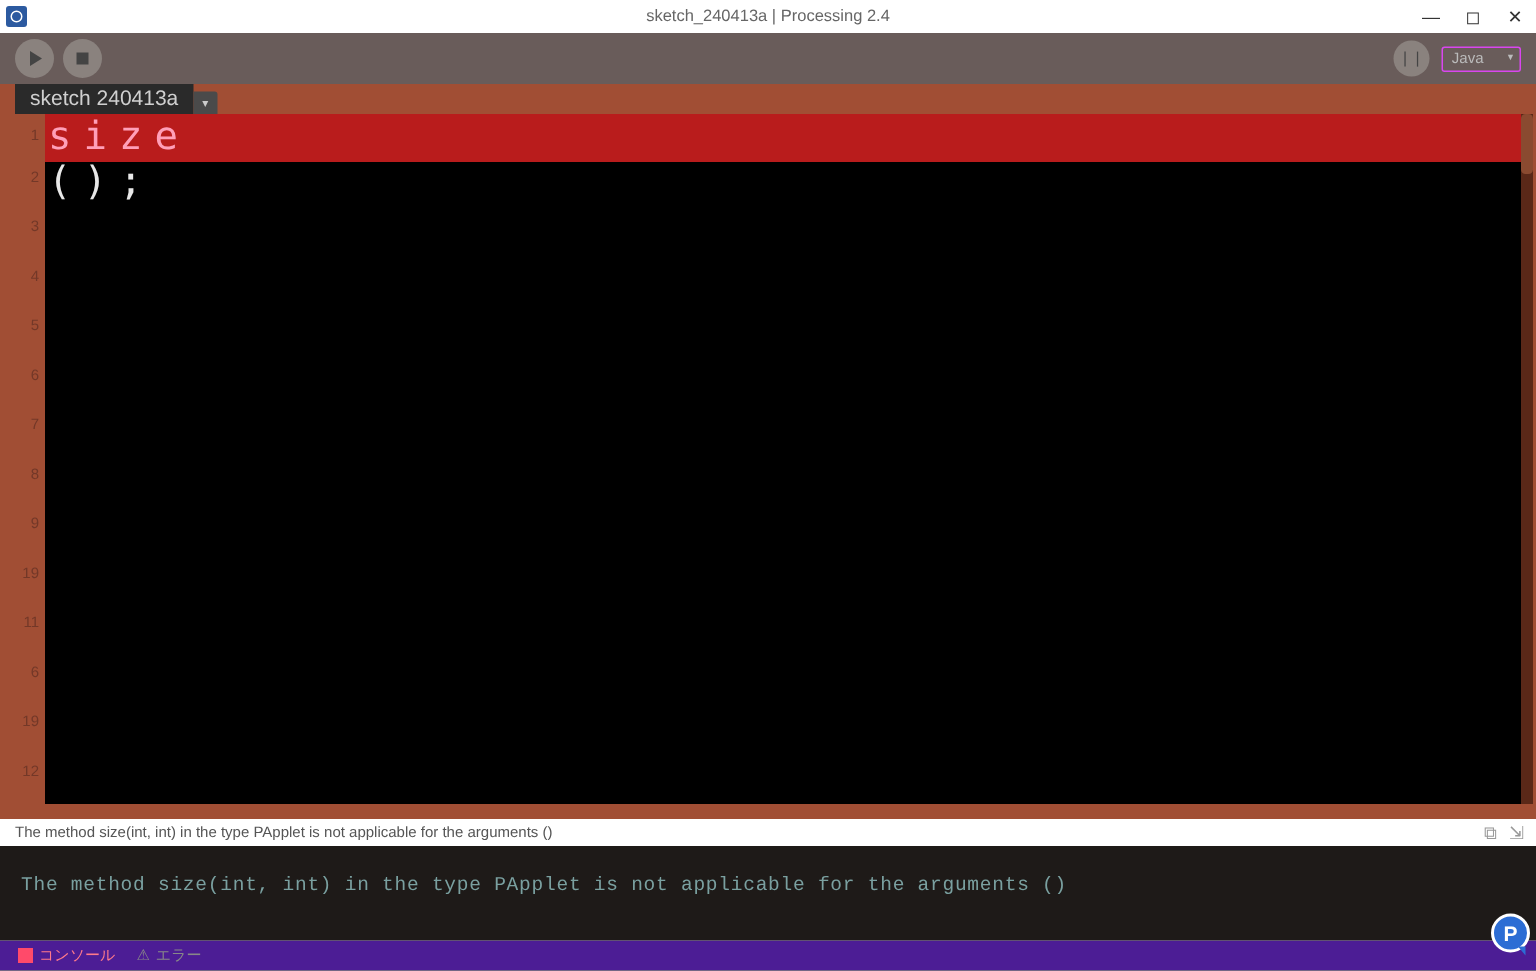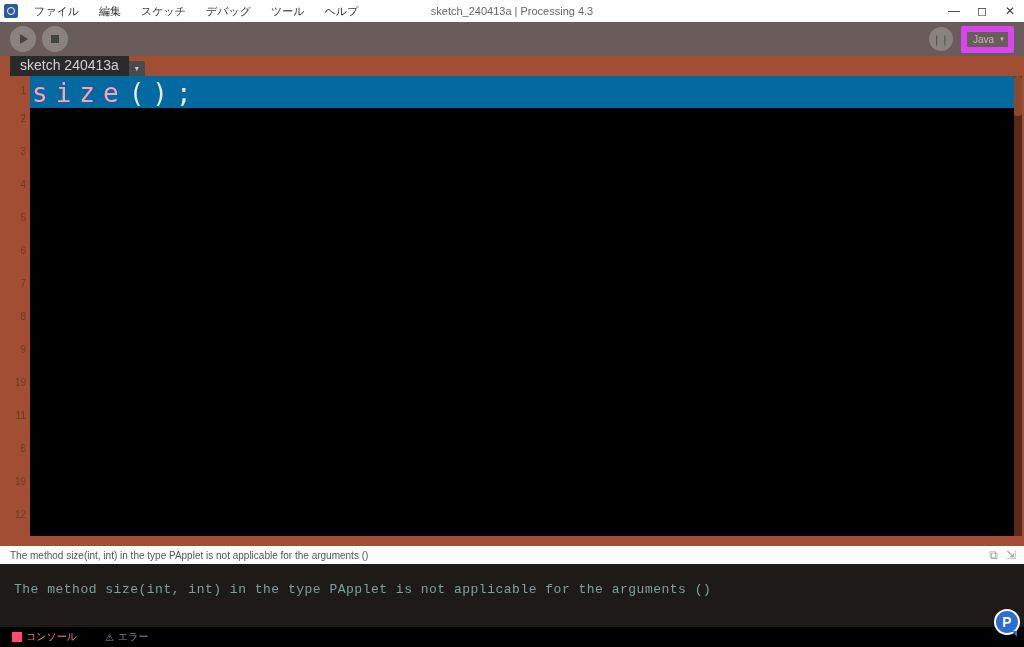--- a/index.html
+++ b/index.html
@@ -13,69 +13,61 @@
 .title-center { position: absolute; left: 50%; transform: translateX(-50%); color: #666; }
 .win-controls { position: absolute; right: 0; display: flex; gap: 0; }
 .win-btn { width: 28px; height: 22px; display: flex; align-items: center; justify-content: center; cursor: pointer; font-size: 12px; color: #333; }
 
 .toolbar { height: 34px; background: #695c5a; display: flex; align-items: center; padding: 0 10px; gap: 6px; position: relative; }
 .run-btn, .stop-btn { width: 26px; height: 26px; border-radius: 50%; background: #8a827e; display: flex; align-items: center; justify-content: center; cursor: pointer; }
 .run-btn::before { content: ''; width: 0; height: 0; border-left: 8px solid #444; border-top: 5px solid transparent; border-bottom: 5px solid transparent; margin-left: 2px; }
 .stop-btn::before { content: ''; width: 8px; height: 8px; background: #444; }
 .toolbar-right { position: absolute; right: 10px; display: flex; align-items: center; gap: 8px; }
 .debug-btn { width: 24px; height: 24px; border-radius: 50%; background: #8a827e; display: flex; align-items: center; justify-content: center; cursor: pointer; font-size: 10px; color: #444; }
-.mode-select { background: transparent; border: 6px solid #d946ef; color: #bbb; font-size: 10px; padding: 2px 14px 2px 6px; border-radius: 2px; cursor: pointer; position: relative; }
+.mode-select { background: transparent; border: 1px solid #d946ef; color: #bbb; font-size: 10px; padding: 2px 24px 2px 6px; border-radius: 2px; cursor: pointer; position: relative; }
 .mode-select::after { content: '▼'; font-size: 6px; position: absolute; right: 3px; top: 4px; }
 
 .tab-bar { height: 20px; background: #a14e34; display: flex; align-items: flex-end; padding-left: 10px; }
 .tab { background: #2a2a2a; color: #d0d0d0; font-size: 14px; padding: 3px 10px; border-radius: 2px 2px 0 0; display: flex; align-items: center; }
 .tab-dropdown { background: #4a4a4a; color: #ccc; font-size: 8px; padding: 3px 6px; border-radius: 0 2px 0 0; cursor: pointer; }
 
 .editor-area { display: flex; height: 470px; background: #a14e34; padding: 0 10px 10px 10px; }
 .gutter { width: 20px; background: #a14e34; padding-top: 4px; }
 .gutter .ln { color: #733828; font-size: 10px; text-align: right; padding-right: 4px; line-height: 33px; }
 .gutter .ln:first-child { line-height: 22px; }
 .code-pane { flex: 1; background: #000; position: relative; }
-.code-line { display: flex; align-items: flex-end; height: 32px; background: #0369a1; }
+.code-line { display: flex; align-items: flex-start; height: 32px; background: #b91c1c; flex-direction: column; }
 .tok { font-family: "Consolas", monospace; font-size: 26px; letter-spacing: 8px; padding-left: 2px; }
 .tok-func { color: #ff9fb8; }
 .tok-punc { color: #e8e8e8; }
 .scroll-right { position: absolute; right: -8px; top: 0; bottom: 0; width: 8px; background: #5a2818; }
 .scroll-thumb { width: 100%; height: 40px; background: #8a4a30; border-radius: 3px; }
 
 .error-bar { height: 18px; background: #fff; display: flex; align-items: center; padding: 0 10px; font-size: 10px; color: #555; position: relative; }
 .error-icons { position: absolute; right: 8px; display: flex; gap: 8px; color: #999; font-size: 12px; }
 
 .console-area { background: #1e1a18; height: 63px; padding: 18px 14px 0 14px; position: relative; }
 .console-text { font-family: "Consolas", "Courier New", monospace; font-size: 13px; color: #7aa0a0; letter-spacing: 0.5px; }
 
-.bottom-tabs { height: 20px; background: #000000; display: flex; align-items: center; padding-left: 12px; gap: 28px; font-size: 10px; }
+.bottom-tabs { height: 20px; background: #4c1d95; display: flex; align-items: center; padding-left: 12px; gap: 14px; font-size: 10px; }
 .btab { display: flex; align-items: center; gap: 4px; cursor: pointer; }
 .btab.active { color: #ff7a8a; }
 .btab.active .btab-icon { background: #ff4a6a; }
 .btab-icon { width: 10px; height: 10px; background: #888; display: inline-block; }
 .btab.err { color: #888; }
 
 .help-bubble { position: absolute; right: 4px; bottom: 12px; width: 26px; height: 26px; border-radius: 50%; background: #2c6dd4; color: #fff; display: flex; align-items: center; justify-content: center; font-size: 14px; font-weight: bold; border: 2px solid #fff; cursor: pointer; }
 .help-bubble::after { content: ''; position: absolute; bottom: -4px; right: 1px; width: 0; height: 0; border-left: 5px solid transparent; border-top: 6px solid #2c6dd4; }
 </style>
 </head>
 <body>
 
 <div class="titlebar">
   <span class="app-icon"></span>
-  <div class="menus">
-    <div class="menu-item">ファイル</div>
-    <div class="menu-item">編集</div>
-    <div class="menu-item">スケッチ</div>
-    <div class="menu-item">デバッグ</div>
-    <div class="menu-item">ツール</div>
-    <div class="menu-item">ヘルプ</div>
-  </div>
-  <div class="title-center">sketch_240413a | Processing 4.3</div>
+  <div class="title-center">sketch_240413a | Processing 2.4</div>
   <div class="win-controls">
     <div class="win-btn">—</div>
     <div class="win-btn">◻</div>
     <div class="win-btn">✕</div>
   </div>
 </div>
 
 <div class="toolbar">
   <div class="run-btn"></div>
   <div class="stop-btn"></div>

